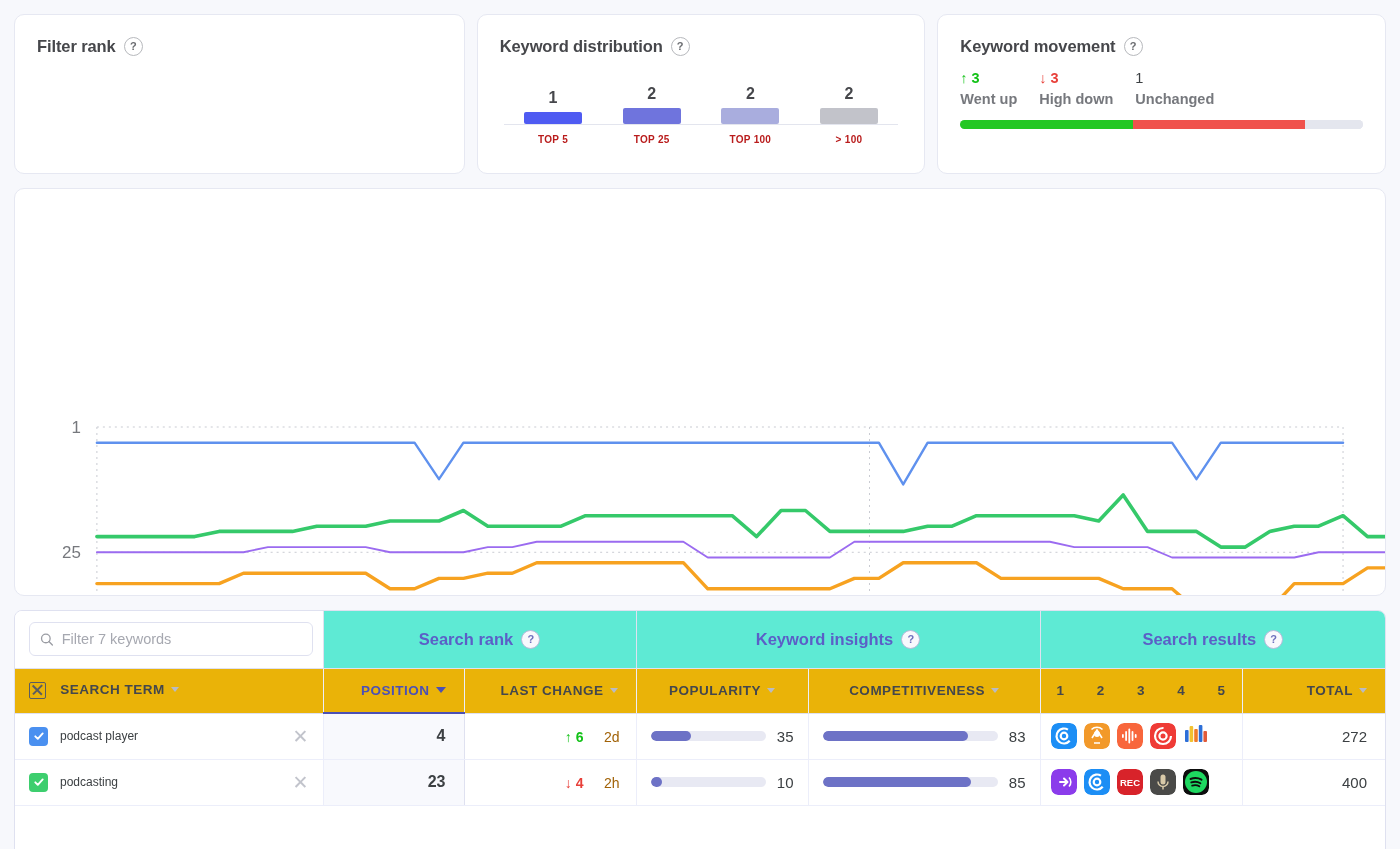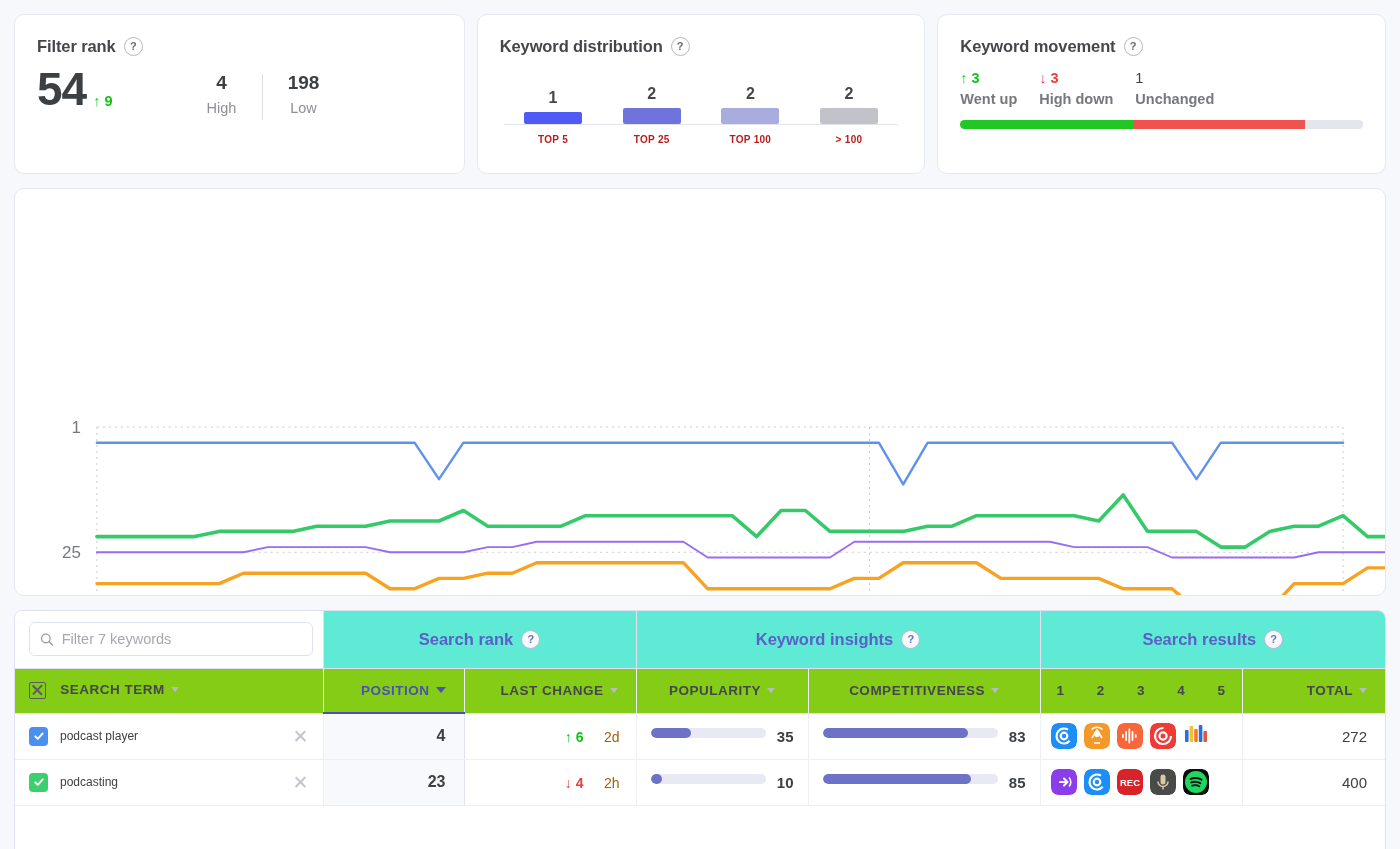--- a/index.html
+++ b/index.html
@@ -114,21 +114,21 @@
     border: 1px solid #dfe1f0; border-radius: 6px;
     height: 34px; padding: 0 10px; background: #fff; width: 284px;
   }
   .filter-box input {
     border: none; outline: none; font-size: 14.5px; color: #3c4043;
     font-family: "Liberation Sans", sans-serif; width: 100%; background: transparent;
   }
   .filter-box input::placeholder { color: #a6a8b0; }
 
   .colrow th {
-    background: #84cc16;
+    background: #eab308;
     border-bottom: 1px solid #dfe1f0;
     border-right: 1px solid #eceefa;
     height: 45px;
     font-size: 13.5px; font-weight: 700; letter-spacing: .5px;
     color: #44474c; white-space: nowrap;
   }
   .colrow th:last-child { border-right: none; }
   .th-inner { display: inline-flex; align-items: center; gap: 6px; }
   .caret { width: 0; height: 0; border-left: 4.5px solid transparent; border-right: 4.5px solid transparent; border-top: 5px solid #b9bbc4; display: inline-block; }
   .caret.active { border-top-color: #4b50b5; border-left-width: 5px; border-right-width: 5px; border-top-width: 6px; }
@@ -170,55 +170,39 @@
   .cbx svg { display: block; }
   .term-label { font-size: 12px; color: #3c4043; }
   .remove-x { margin-left: auto; margin-right: 14px; color: #c2c4cc; font-size: 19px; line-height: 1; cursor: pointer; font-weight: 300; }
 
   .chg { display: inline-flex; align-items: center; gap: 16px; justify-content: flex-end; }
   .chg .amt { font-size: 14px; font-weight: 700; }
   .chg .amt.up { color: #13c218; }
   .chg .amt.down { color: #e8403a; }
   .chg .ago { color: #a16207; font-size: 14px; min-width: 20px; text-align: right; }
 
-  .metric { display: flex; align-items: flex-start; gap: 4px; padding: 0 14px; font-weight: bold; }
+  .metric { display: flex; align-items: center; gap: 4px; padding: 0 14px; }
   .track { flex: 1; height: 10px; border-radius: 5px; background: #e8e9f3; overflow: hidden; }
   .fill { height: 100%; border-radius: 5px; background: #6d72c6; }
   .metric .mv { font-size: 15px; color: #3c4043; min-width: 24px; text-align: right; }
 
   .apps { display: flex; align-items: center; gap: 7px; padding-left: 10px; }
   .app-ico { width: 26px; height: 26px; border-radius: 7px; display: block; }
 </style>
 </head>
 <body>
 
 <div class="page">
 
   <div class="cards">
 
     <div class="card avg">
       <div class="card-title">
         <span>Filter rank</span>
         <span class="help">?</span>
-      </div>
-      <div class="avg-body">
-        <div style="display:flex;align-items:flex-end;">
-          <span class="big-num">54</span>
-          <span class="delta up">↑ 9</span>
-        </div>
-        <div class="avg-stats">
-          <div class="stat">
-            <div class="v">4</div>
-            <div class="l">High</div>
-          </div>
-          <div class="stat divided">
-            <div class="v">198</div>
-            <div class="l">Low</div>
-          </div>
-        </div>
       </div>
     </div>
 
     <div class="card dist">
       <div class="card-title">
         <span>Keyword distribution</span>
         <span class="help">?</span>
       </div>
       <div class="dist-body">
         <div class="dist-bars" id="dist-bars">

